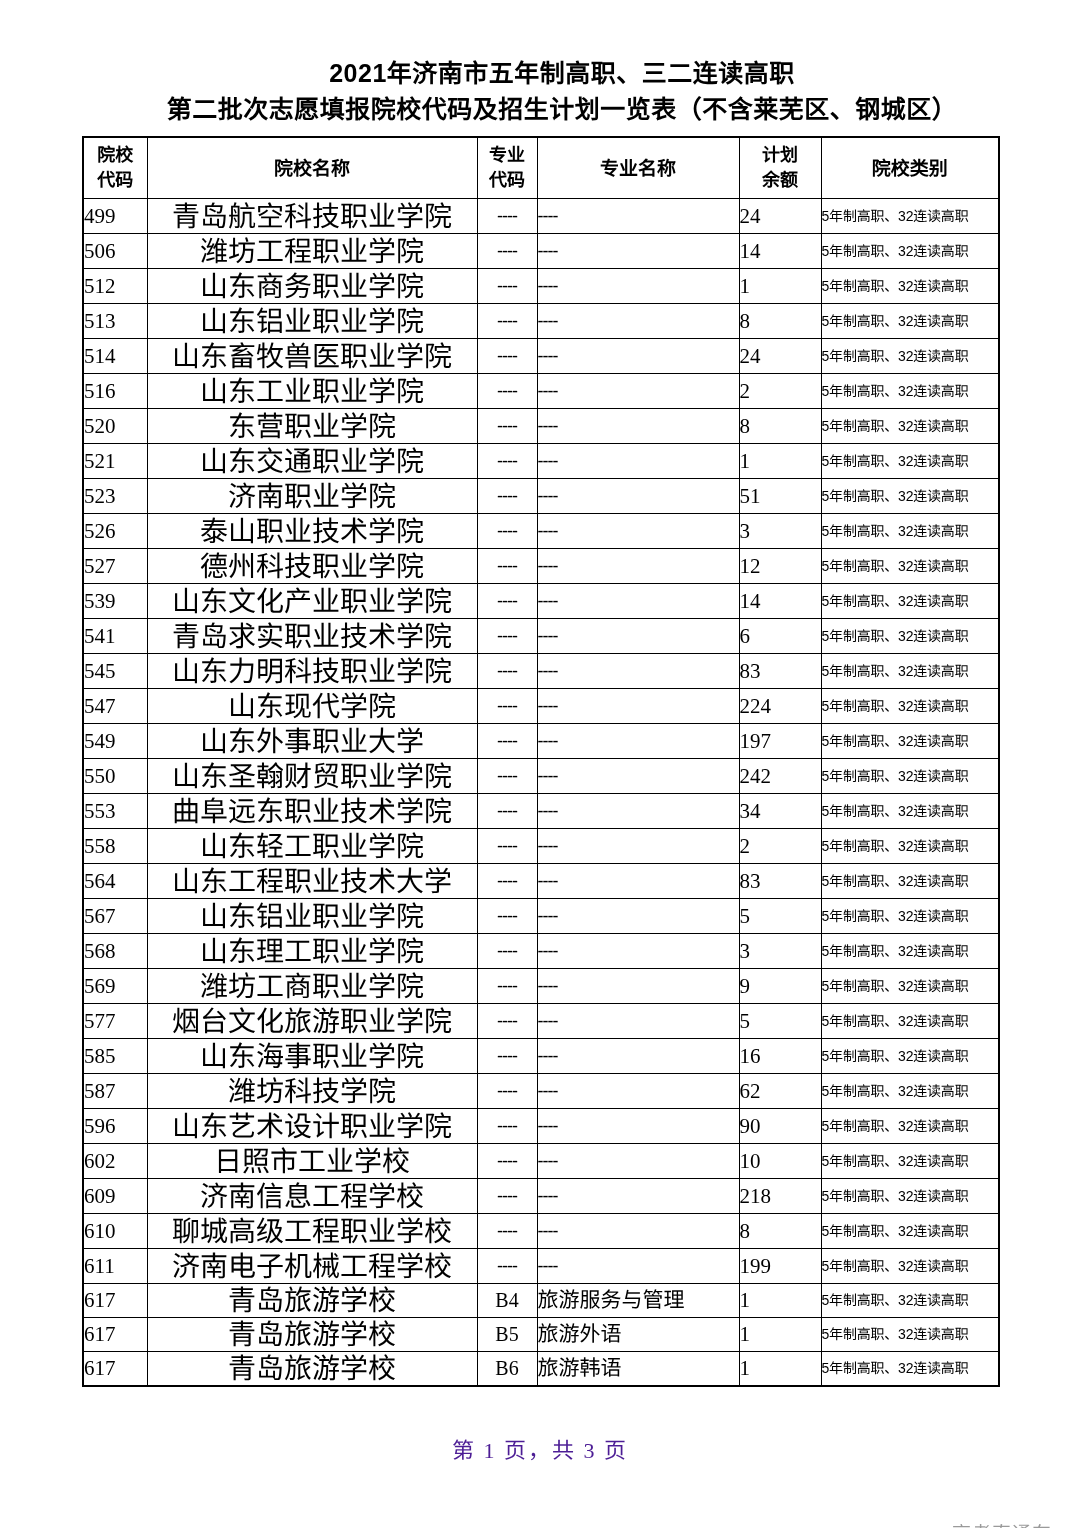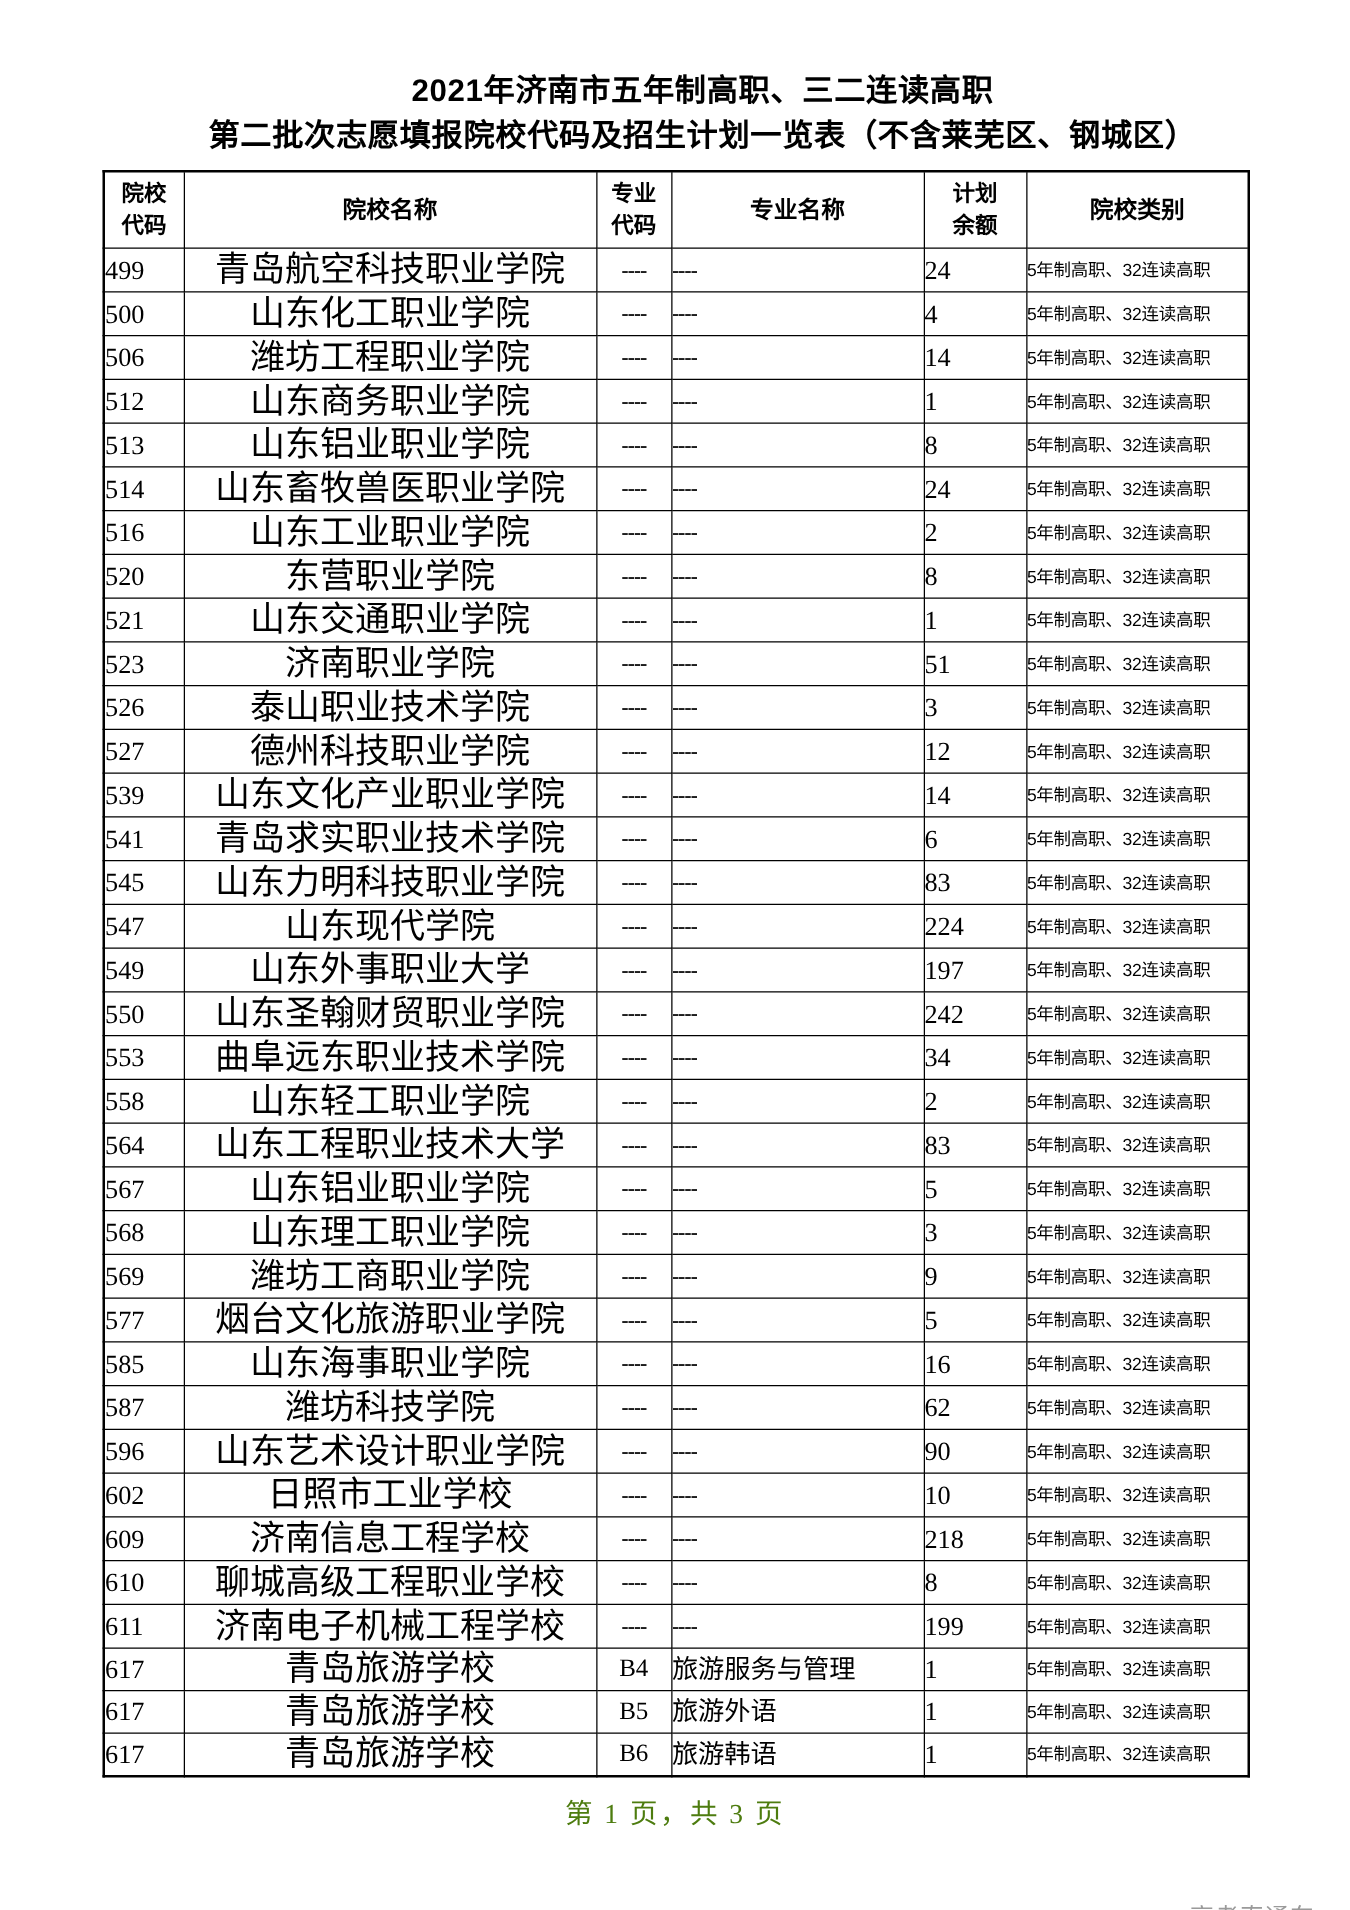--- a/index.html
+++ b/index.html
@@ -135,21 +135,21 @@
   
   .footer {
     position: absolute;
     left: 0;
     top: 1432px;
     width: 1080px;
     text-align: center;
     font-family: "Liberation Serif", "DejaVu Serif", serif;
     font-size: 22px;
     letter-spacing: 2px;
-    color: #4d7c0f;
+    color: #4c1d95;
   }
 
   
   .watermark {
     position: absolute;
     right: 28px;
     top: 1482px;
     font-family: "Liberation Sans", "DejaVu Sans", sans-serif;
     font-size: 19px;
     color: #9a9a9a;
@@ -200,28 +200,20 @@
       <tbody id="plan-body">
           <tr>
             <td class="code">499</td>
             <td class="name">青岛航空科技职业学院</td>
             <td class="mcode"><span class="dashes">----</span></td>
             <td class="mname"><span class="dashes">----</span></td>
             <td class="quota">24</td>
             <td class="cat">5年制高职、32连读高职</td>
           </tr>
           <tr>
-            <td class="code">500</td>
-            <td class="name">山东化工职业学院</td>
-            <td class="mcode"><span class="dashes">----</span></td>
-            <td class="mname"><span class="dashes">----</span></td>
-            <td class="quota">4</td>
-            <td class="cat">5年制高职、32连读高职</td>
-          </tr>
-          <tr>
             <td class="code">506</td>
             <td class="name">潍坊工程职业学院</td>
             <td class="mcode"><span class="dashes">----</span></td>
             <td class="mname"><span class="dashes">----</span></td>
             <td class="quota">14</td>
             <td class="cat">5年制高职、32连读高职</td>
           </tr>
           <tr>
             <td class="code">512</td>
             <td class="name">山东商务职业学院</td>

